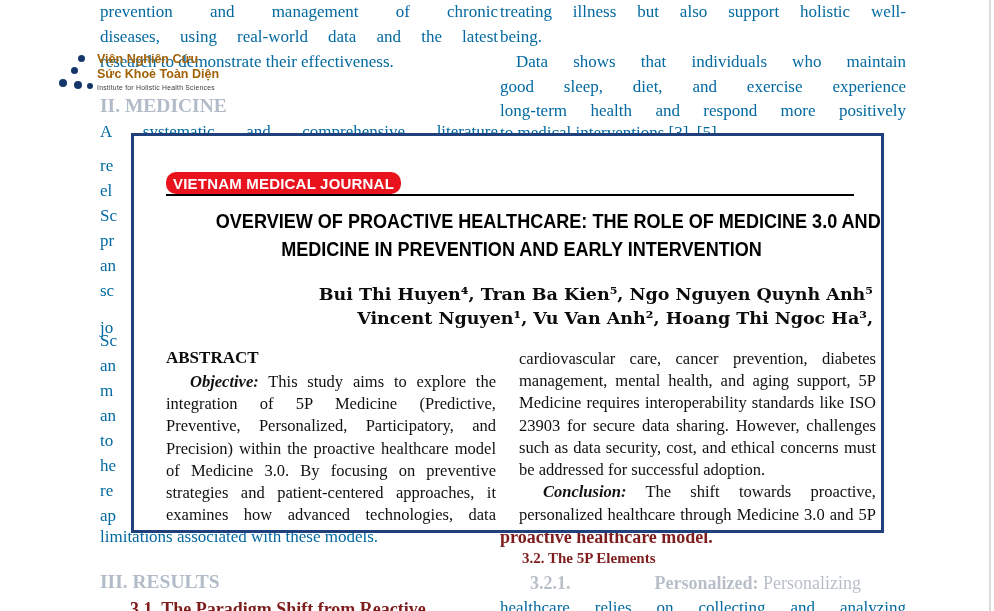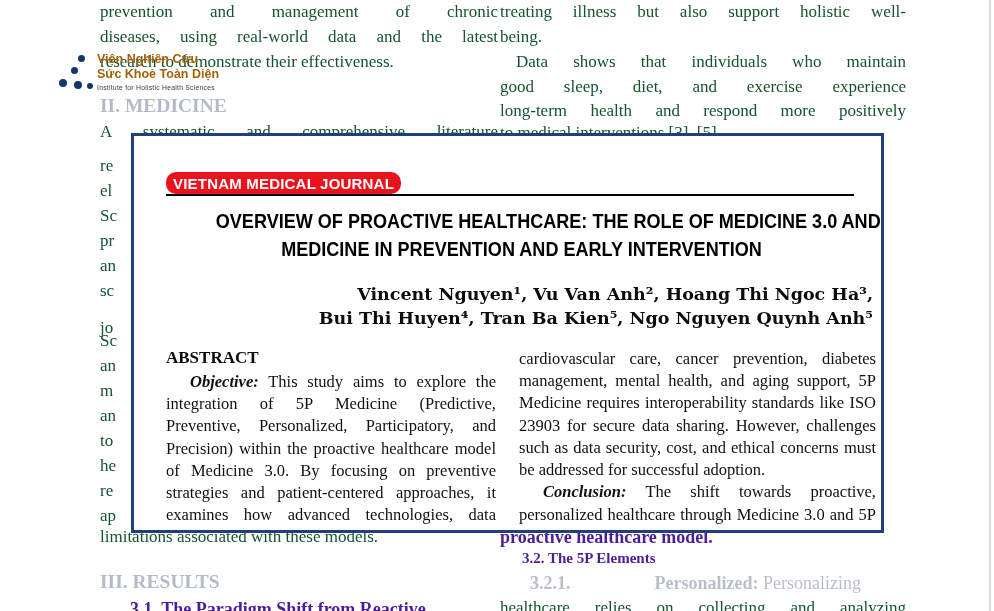--- a/index.html
+++ b/index.html
@@ -1,25 +1,25 @@
 <!DOCTYPE html>
 <html><head>
 <meta charset="utf-8">
 <style>
   html,body{margin:0;padding:0;}
   body{width:994px;height:611px;position:relative;overflow:hidden;background:#ffffff;
        font-family:"Liberation Serif", serif;}
   
-  .bgline{position:absolute;font:17px/20px "Liberation Serif", serif;color:#14532d;z-index:1;}
+  .bgline{position:absolute;font:17px/20px "Liberation Serif", serif;color:#0369a1;z-index:1;}
   .bl{left:100px;width:398px;}
   .br{left:500px;width:406px;}
   .just{text-align:justify;text-align-last:justify;}
   .ind{text-indent:16px;}
   .bghead{font-weight:bold;color:#b2bbc8;font-size:19.5px;}
-  .bgsub{font-weight:bold;color:#4c1d95;font-size:18px;}
+  .bgsub{font-weight:bold;color:#7f1d1d;font-size:18px;}
   .frag{left:100px;width:60px;}
   .subnum{font-weight:bold;}
   .subgap{display:inline-block;width:84px;}
   .subbold{font-weight:bold;}
   .pageedge{position:absolute;left:989px;top:0;width:2px;height:611px;background:#dcdcdc;z-index:0;}
   
   .logo{position:absolute;left:55px;top:48px;width:220px;height:62px;z-index:4;}
   .dot{position:absolute;border-radius:50%;background:#16366b;}
   .d1{left:23px;top:7px;width:7px;height:7px;}
   .d2{left:16px;top:19px;width:7px;height:7px;}
@@ -112,22 +112,22 @@
 
 <div class="card">
   <div class="jheader">
     <span class="banner">VIETNAM MEDICAL JOURNAL</span>
   </div>
   <div class="title-block">
     <div class="title-line">OVERVIEW OF PROACTIVE HEALTHCARE: THE ROLE OF MEDICINE 3.0 AND 5P</div>
     <div class="title-line">MEDICINE IN PREVENTION AND EARLY INTERVENTION</div>
   </div>
   <div class="authors">
+    <div>Bui Thi Huyen⁴, Tran Ba Kien⁵, Ngo Nguyen Quynh Anh⁵</div>
     <div>Vincent Nguyen¹, Vu Van Anh², Hoang Thi Ngoc Ha³,</div>
-    <div>Bui Thi Huyen⁴, Tran Ba Kien⁵, Ngo Nguyen Quynh Anh⁵</div>
   </div>
   <div class="cols">
     <div class="colL">
       <div class="abstract-h">ABSTRACT</div>
       <p class="para pind"><span class="runin">Objective:</span><span> This study aims to explore the integration of 5P Medicine (Predictive, Preventive, Personalized, Participatory, and Precision) within the proactive healthcare model of Medicine 3.0. By focusing on preventive strategies and patient-centered approaches, it examines how advanced technologies, data analytics, and personalized interventions can improve healthcare outcomes.</span></p>
     </div>
     <div class="colR">
       <p class="para">cardiovascular care, cancer prevention, diabetes management, mental health, and aging support, 5P Medicine requires interoperability standards like ISO 23903 for secure data sharing. However, challenges such as data security, cost, and ethical concerns must be addressed for successful adoption.</p>
       <p class="para pind"><span class="runin">Conclusion:</span><span> The shift towards proactive, personalized healthcare through Medicine 3.0 and 5P Medicine holds significant potential for</span></p>
     </div>

